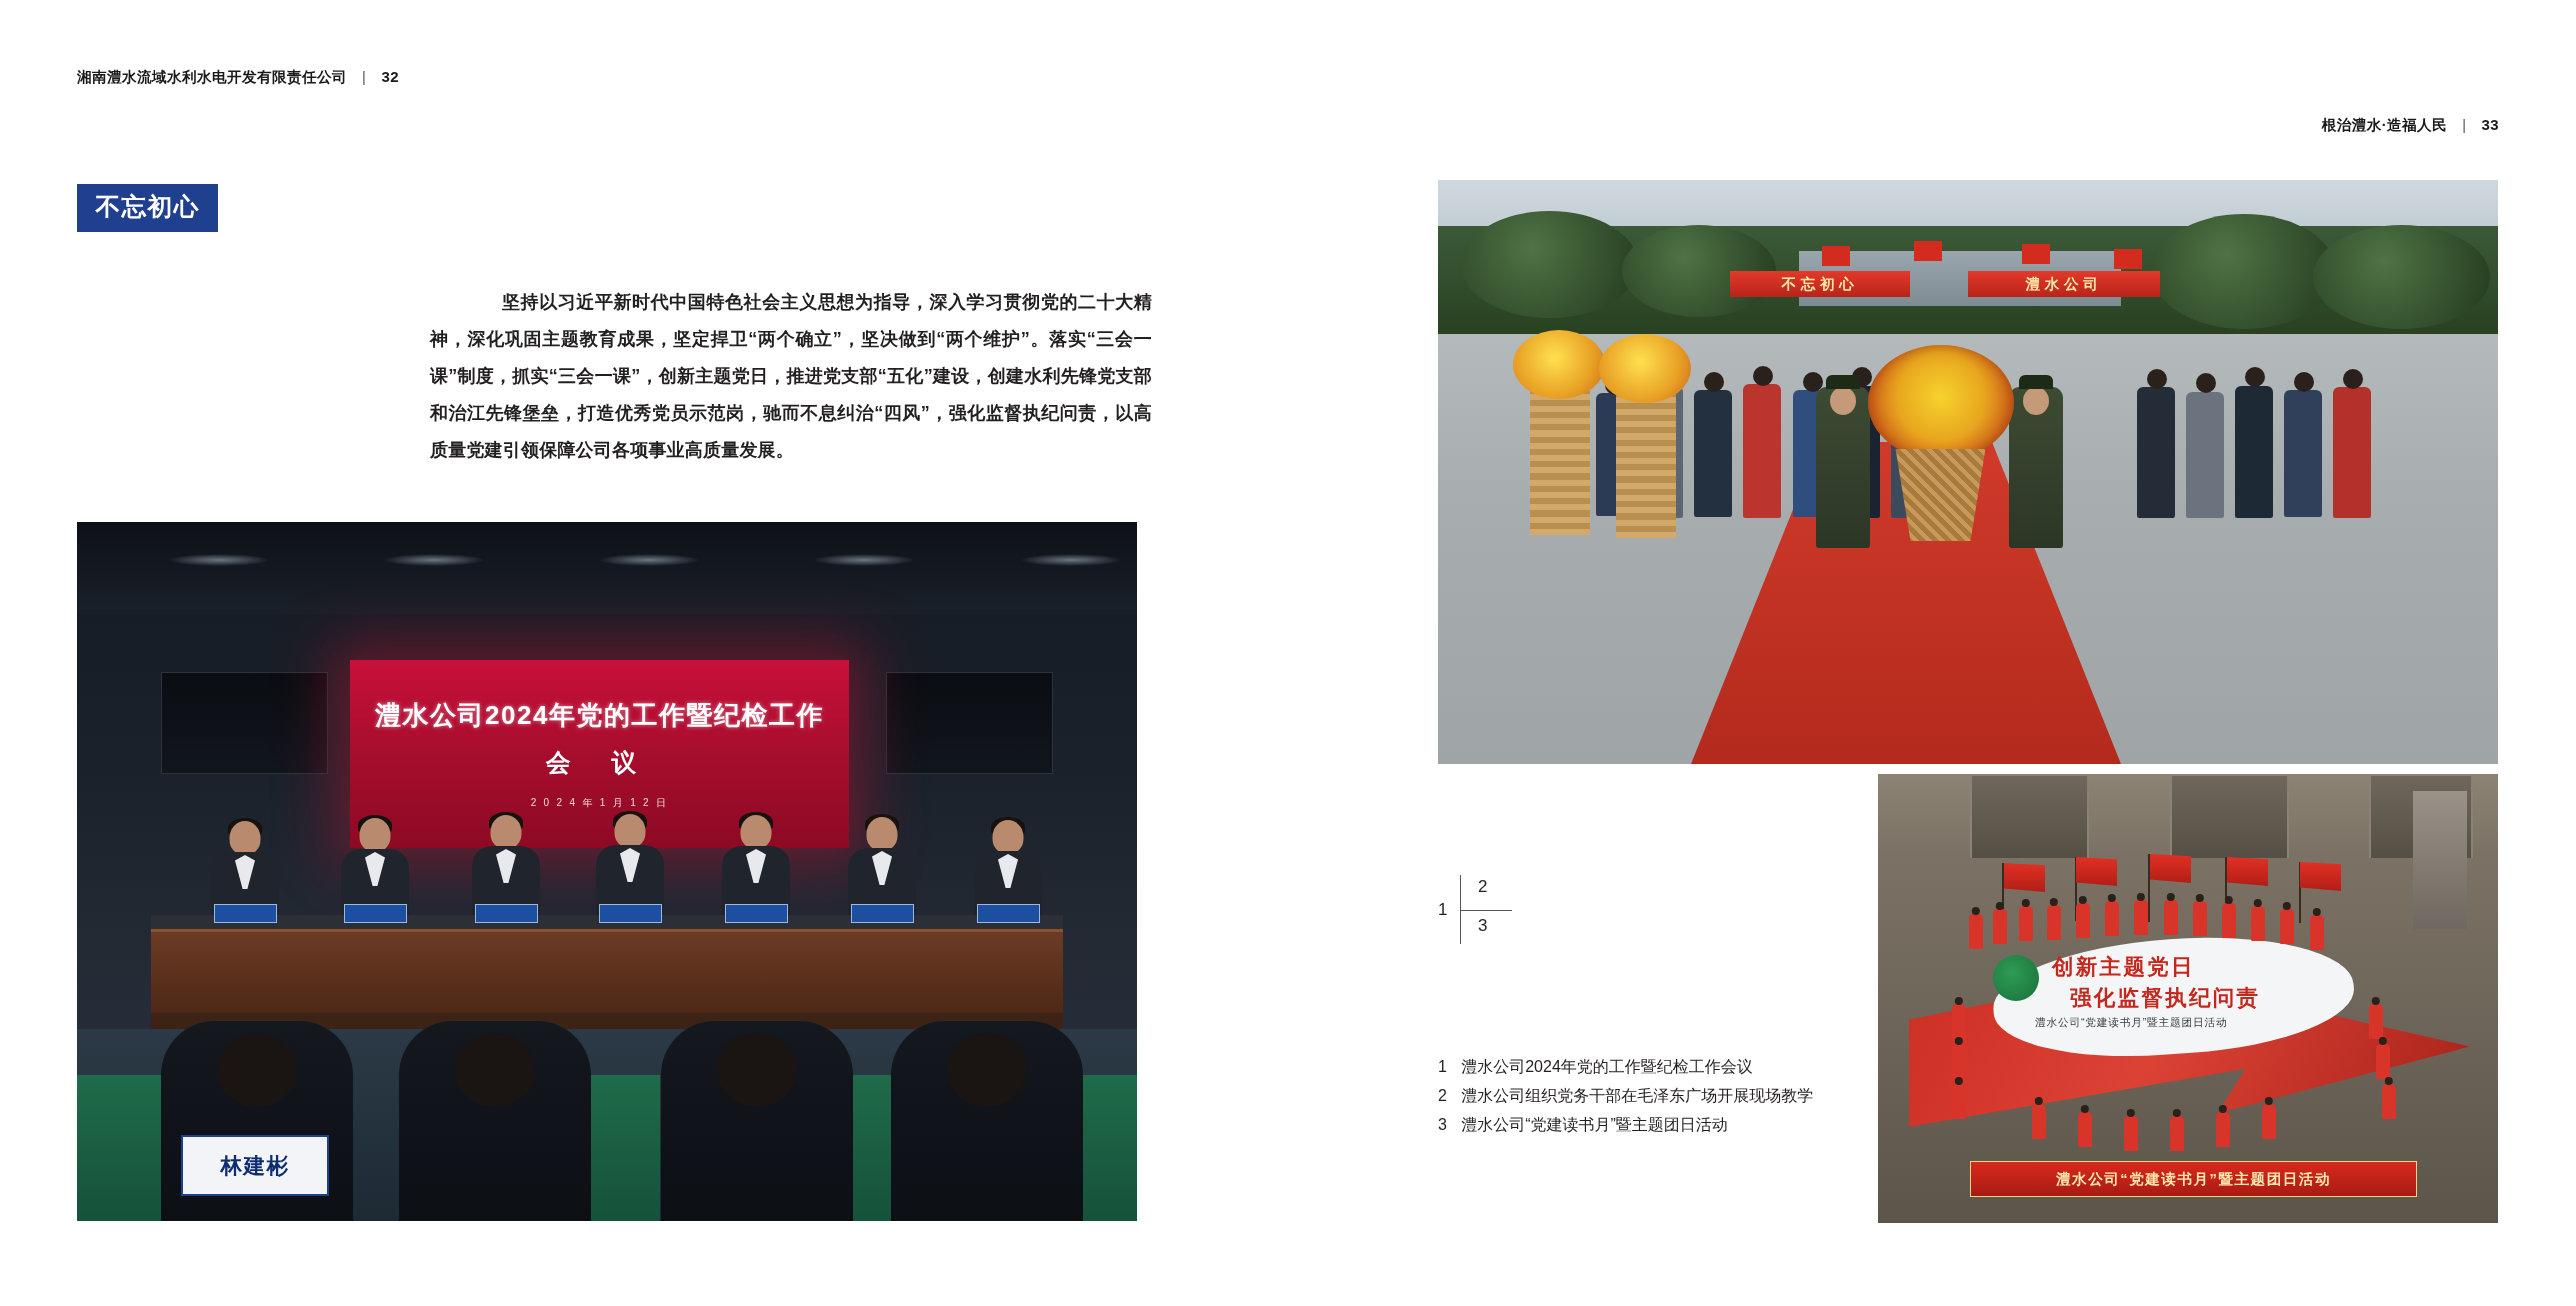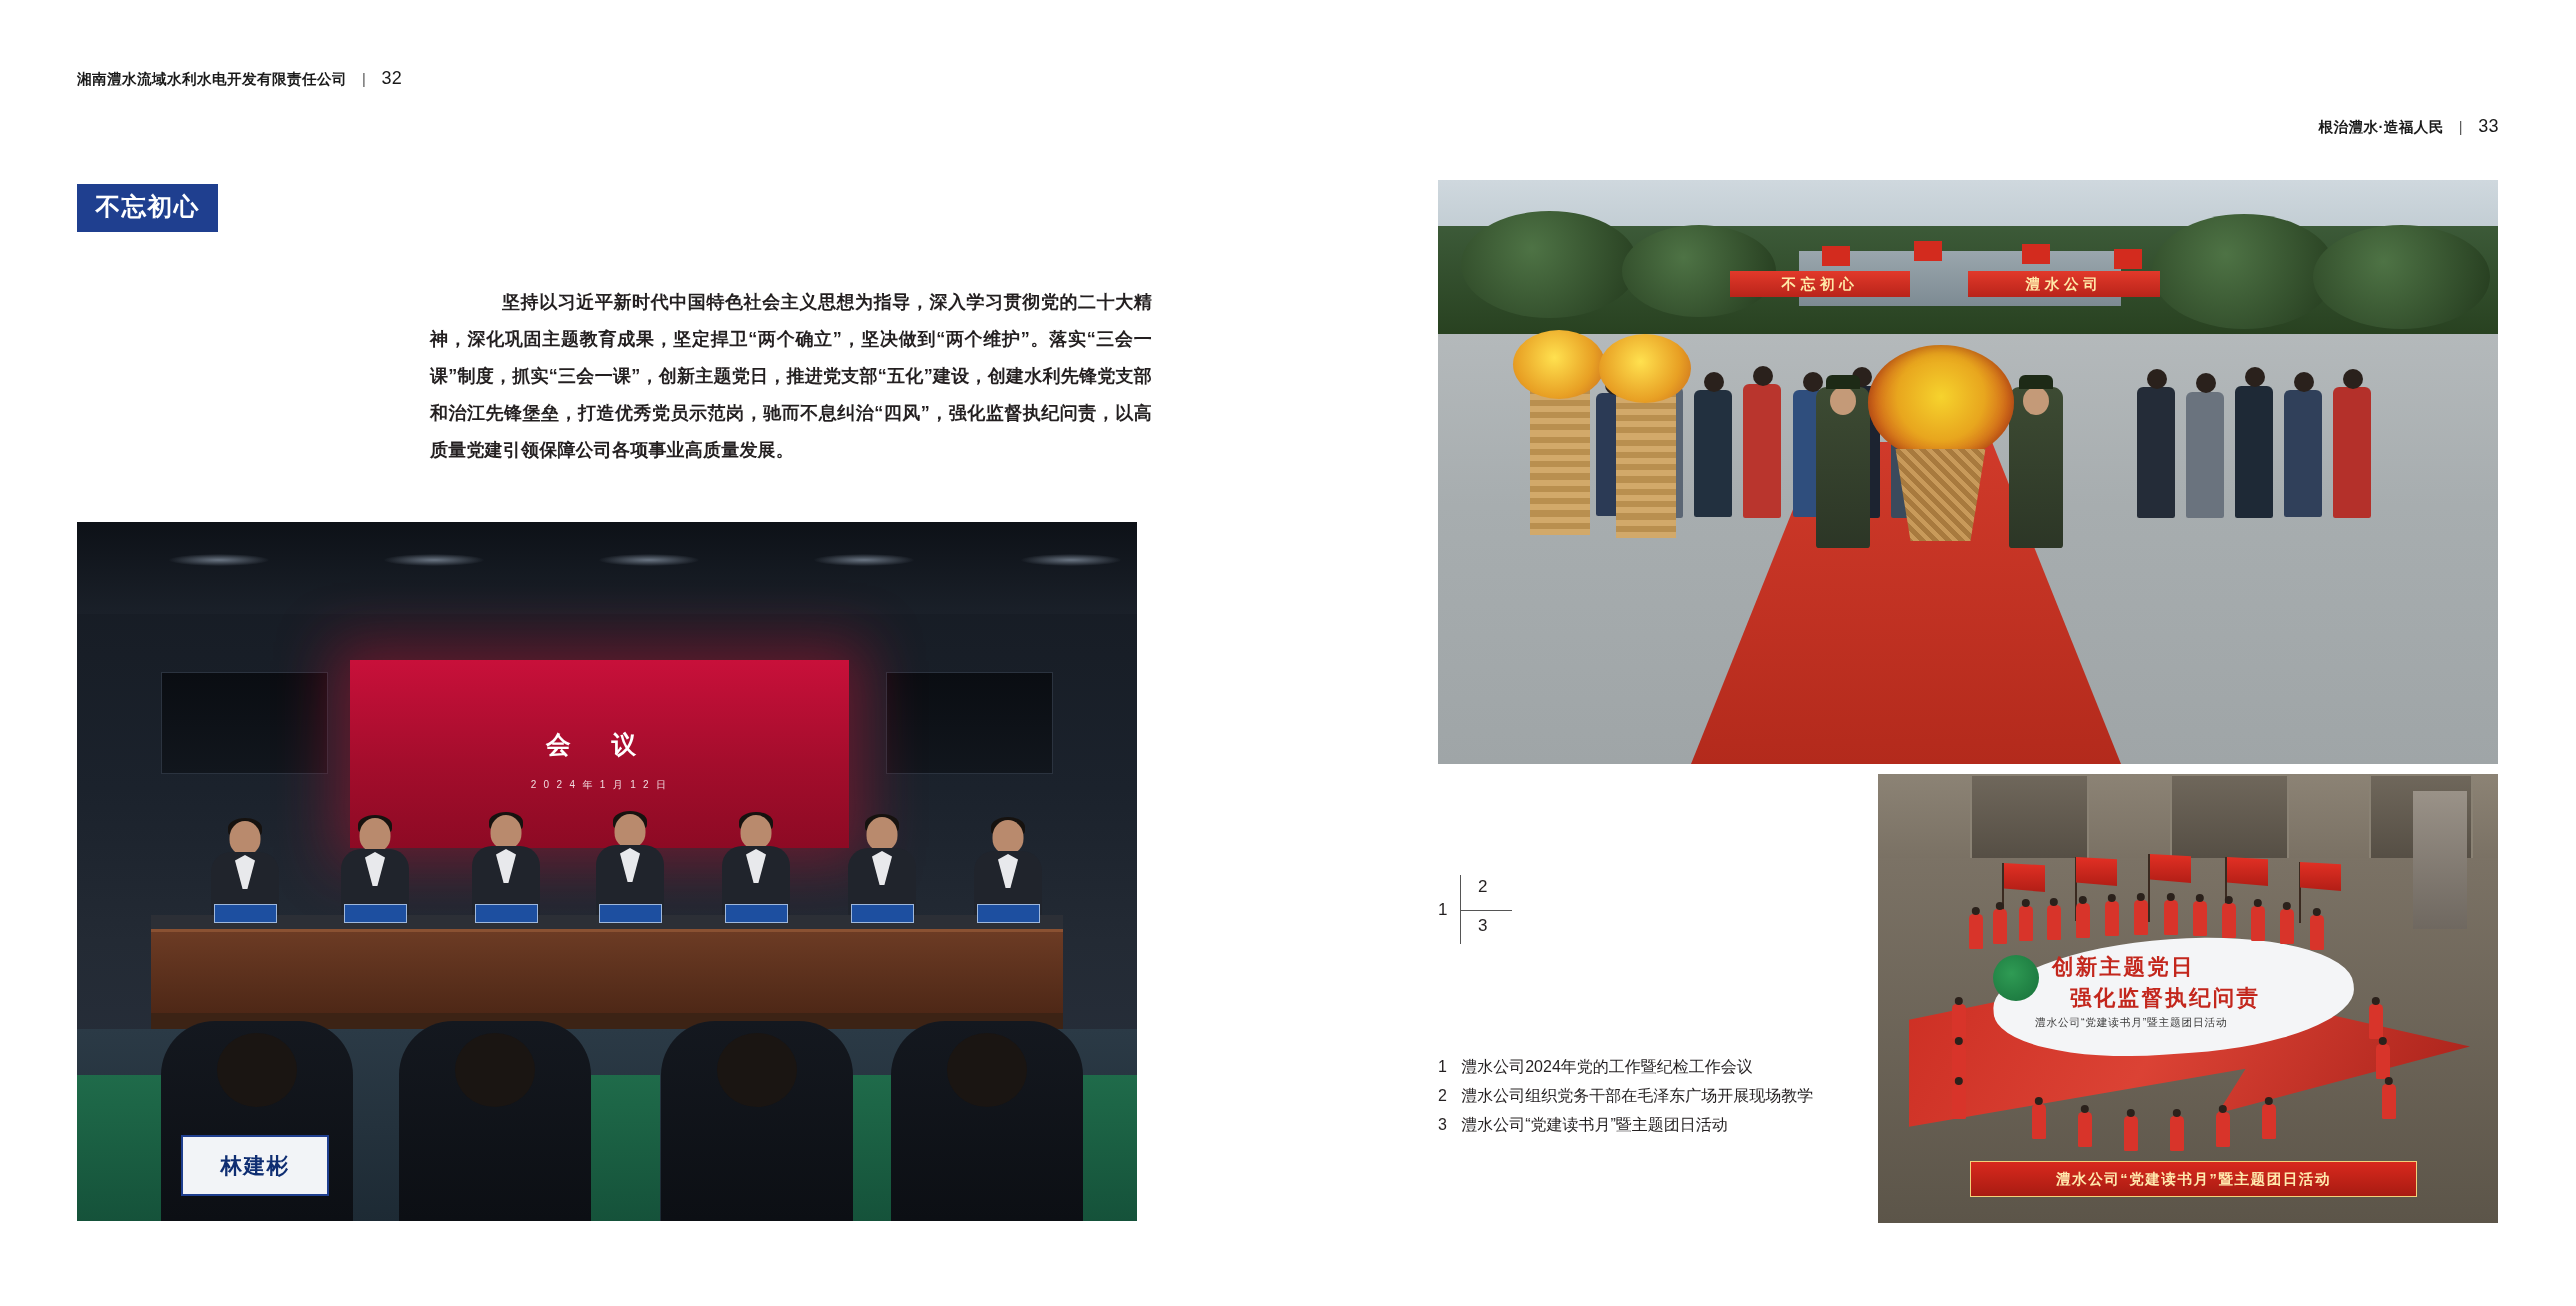--- a/index.html
+++ b/index.html
@@ -28,22 +28,22 @@
   }
   .hdr-left { left: 77px; }
   .hdr-right { right: 77px; margin-top: 48px; }
   .hdr .sep {
     display: inline-block;
     margin: 0 10.7px;
     color: #555;
     font-weight: normal;
   }
   .hdr .pg {
-    font-weight: normal;
-    font-size: 18px;
+    font-weight: bold;
+    font-size: 15px;
   }
 
   
   .badge {
     position: absolute;
     left: 77px;
     top: 184px;
     background: #1f3f8f;
     color: #ffffff;
     font-size: 24.6px;
@@ -449,20 +449,21 @@
   <div class="p1-ceilglow" style="left:92px;"></div>
   <div class="p1-ceilglow" style="left:307px;"></div>
   <div class="p1-ceilglow" style="left:522px;"></div>
   <div class="p1-ceilglow" style="left:737px;"></div>
   <div class="p1-ceilglow" style="left:944px;"></div>
 
   <div class="p1-sidepanel left"></div>
   <div class="p1-sidepanel right"></div>
 
   <div class="p1-screen">
+    <div class="l1">澧水公司2024年党的工作暨纪检工作</div>
     <div class="l2">会    议</div>
     <div class="l3">2 0 2 4 年 1 月 1 2 日</div>
   </div>
 
   <div class="p1-person" style="left:131px;  top:299px;">
     <div class="hair"></div>
       <div class="head"></div>
     <div class="torso"></div>
       <div class="shirt"></div>
   </div>

